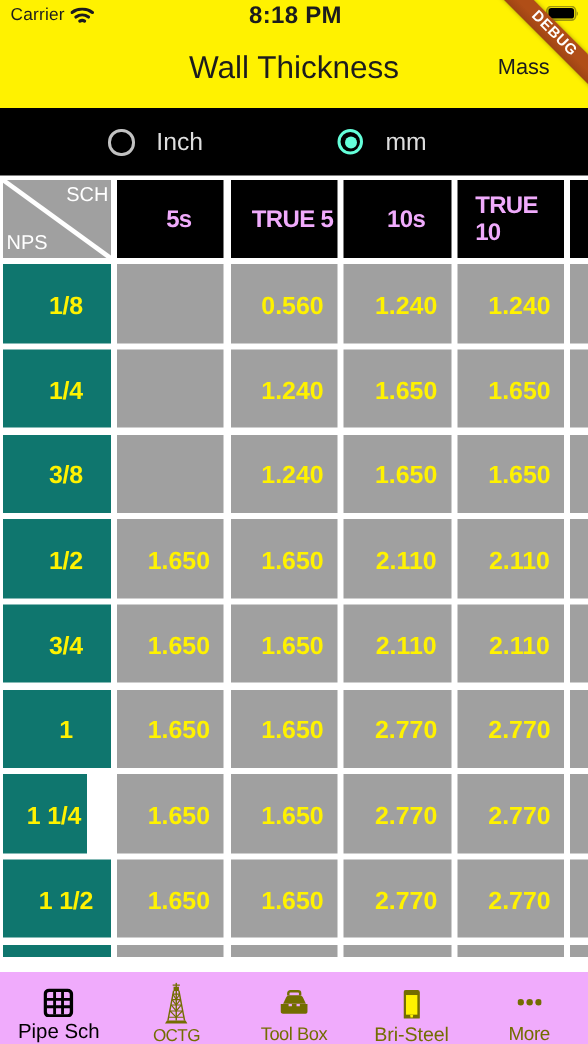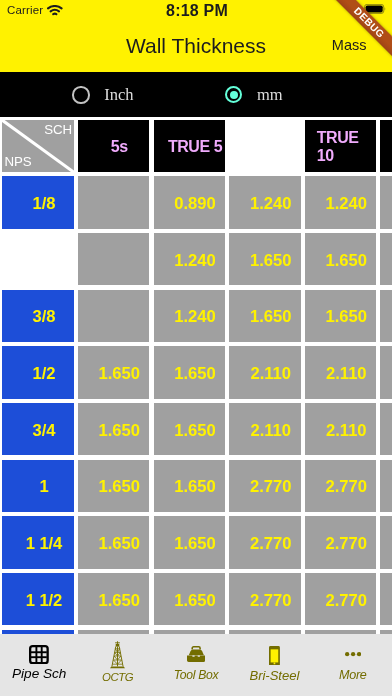--- a/index.html
+++ b/index.html
@@ -20,43 +20,43 @@
   .nav-title { position:absolute; left:0; top:35px; width:392px; text-align:center; font-size:21px; color:#1c1c1e; line-height:22px;}
   .nav-right { position:absolute; right:25.5px; top:38px; font-size:14.5px; color:#1c1c1e; line-height:15px;margin-left:15px;}
 
   
   .debug-clip { position:absolute; right:0; top:0; width:72px; height:72px; overflow:hidden; }
   .debug-ribbon { position:absolute; left:-10.8px; top:15.9px; width:120px; height:13.8px;
       background:linear-gradient(180deg,#B04E17 0%,#B04E17 55%,#9E4414 100%); color:#fff; box-shadow:0 0 3px rgba(0,0,0,0.35); font-size:10px; font-weight:bold; letter-spacing:0.4px;
       text-align:center; line-height:14px; transform:rotate(45deg); transform-origin:center center; }
 
   
-  .radiobar { position:absolute; left:0; top:72px; width:392px; height:45px; background:#000;font-family:Liberation Serif, serif; }
+  .radiobar { position:absolute; left:0; top:72px; width:392px; height:45px; background:#000; }
   .radio { position:absolute; height:18px; display:flex; align-items:center; }
   .radio .dot { width:17.3px; height:17.3px; border-radius:50%; border:2px solid #c2c2c2; flex:none; }
   .radio .dot.on { border-color:#64FFDA; position:relative; }
   .radio .dot.on::after { content:""; position:absolute; left:2.6px; top:2.6px; width:8.2px; height:8.2px; border-radius:50%; background:#64FFDA; }
   .radio .lbl { margin-left:14.5px; font-size:16.5px; line-height:18px; color:#dedede; }
   #r-inch { left:72.4px; top:14.1px; }
   #r-mm { left:225.2px; top:13.8px; }
 
   
   .table { position:absolute; left:0; top:119.6px; width:392px; height:518.4px; background:#fff; overflow:hidden; }
   .cell { position:absolute; display:flex; align-items:center; justify-content:center;
           font-size:16px; font-weight:bold;padding-left:12px; }
   .hdr { background:#000; color:#f0abfc; letter-spacing:-0.45px; padding-top:2px; }
   .corner { background:#a0a0a0; }
-  .nps { background:#1d4ed8; color:#FFF200; letter-spacing:-0.1px; font-size:16.6px; padding-top:3px; }
+  .nps { background:#0f766e; color:#FFF200; letter-spacing:-0.1px; font-size:16.6px; padding-top:3px; }
   .val { background:#a0a0a0; color:#FFF200; font-size:16.6px; padding-top:3px; }
   .corner { position:absolute; }
   .corner-sch { position:absolute; right:1.8px; top:3.0px; font-size:13.3px; line-height:14px; font-weight:normal; color:#fff; letter-spacing:0; }
   .corner-nps { position:absolute; left:2.4px; bottom:3.0px; font-size:13.3px; line-height:14px; font-weight:normal; color:#fff; letter-spacing:0; }
 
   
-  .tabbar { position:absolute; left:0; bottom:0; width:392px; height:62px; background:#e5e5e5;font-style:italic; }
+  .tabbar { position:absolute; left:0; bottom:0; width:392px; height:48px; background:#f0abfc; }
   .tab { position:absolute; top:0; height:58px; }
   .tab .ico { position:absolute; display:block; }
   .tab .tlbl { position:absolute; left:0; width:100%; text-align:center; line-height:13px; white-space:nowrap; }
 </style>
 </head>
 <body>
 
 <div class="phone">
 
   <div class="navbar">
@@ -99,28 +99,30 @@
   <div class="table" id="table">
       <div class="aa cell corner" style="left: 2px; width: 72px; top: 0px; height: 52.3px;">
         <svg width="72" height="52.3" style="position:absolute;left:0;top:0">
           <line x1="0" y1="0" x2="72" y2="52.3" stroke="#fff" stroke-width="3.1"></line>
         </svg>
         <span class="corner-sch aa">SCH</span>
         <span class="corner-nps aa">NPS</span>
       </div>
       <div class="aa cell hdr" style="left: 78px; width: 70.5px; top: 0px; height: 52.3px;">5s</div>
       <div class="aa cell hdr" style="left: 153.5px; width: 71px; top: 0px; height: 52.3px;">TRUE 5</div>
+      <div class="aa cell hdr" style="left: 229px; width: 71.5px; top: 0px; height: 52.3px;">10s</div>
       <div class="aa cell hdr" style="left: 304.8px; width: 71px; top: 0px; height: 52.3px;">TRUE 10</div>
       <div class="aa cell hdr" style="left: 380px; width: 12px; top: 0px; height: 52.3px;"></div>
       <div class="aa cell nps" style="left: 2px; width: 72px; top: 56.7px; height: 52.3px;">1/8</div>
       <div class="aa cell val" style="left: 78px; width: 70.5px; top: 56.7px; height: 52.3px;"></div>
-      <div class="aa cell val" style="left: 153.5px; width: 71px; top: 56.7px; height: 52.3px;">0.890</div>
+      <div class="aa cell val" style="left: 153.5px; width: 71px; top: 56.7px; height: 52.3px;">0.560</div>
       <div class="aa cell val" style="left: 229px; width: 71.5px; top: 56.7px; height: 52.3px;">1.240</div>
       <div class="aa cell val" style="left: 304.8px; width: 71px; top: 56.7px; height: 52.3px;">1.240</div>
       <div class="aa cell val" style="left: 380px; width: 12px; top: 56.7px; height: 52.3px;"></div>
+      <div class="aa cell nps" style="left: 2px; width: 72px; top: 113.4px; height: 52.3px;">1/4</div>
       <div class="aa cell val" style="left: 78px; width: 70.5px; top: 113.4px; height: 52.3px;"></div>
       <div class="aa cell val" style="left: 153.5px; width: 71px; top: 113.4px; height: 52.3px;">1.240</div>
       <div class="aa cell val" style="left: 229px; width: 71.5px; top: 113.4px; height: 52.3px;">1.650</div>
       <div class="aa cell val" style="left: 304.8px; width: 71px; top: 113.4px; height: 52.3px;">1.650</div>
       <div class="aa cell val" style="left: 380px; width: 12px; top: 113.4px; height: 52.3px;"></div>
       <div class="aa cell nps" style="left: 2px; width: 72px; top: 170.1px; height: 52.3px;">3/8</div>
       <div class="aa cell val" style="left: 78px; width: 70.5px; top: 170.1px; height: 52.3px;"></div>
       <div class="aa cell val" style="left: 153.5px; width: 71px; top: 170.1px; height: 52.3px;">1.240</div>
       <div class="aa cell val" style="left: 229px; width: 71.5px; top: 170.1px; height: 52.3px;">1.650</div>
       <div class="aa cell val" style="left: 304.8px; width: 71px; top: 170.1px; height: 52.3px;">1.650</div>
@@ -136,21 +138,21 @@
       <div class="aa cell val" style="left: 153.5px; width: 71px; top: 283.5px; height: 52.3px;">1.650</div>
       <div class="aa cell val" style="left: 229px; width: 71.5px; top: 283.5px; height: 52.3px;">2.110</div>
       <div class="aa cell val" style="left: 304.8px; width: 71px; top: 283.5px; height: 52.3px;">2.110</div>
       <div class="aa cell val" style="left: 380px; width: 12px; top: 283.5px; height: 52.3px;"></div>
       <div class="aa cell nps" style="left: 2px; width: 72px; top: 340.2px; height: 52.3px;">1</div>
       <div class="aa cell val" style="left: 78px; width: 70.5px; top: 340.2px; height: 52.3px;">1.650</div>
       <div class="aa cell val" style="left: 153.5px; width: 71px; top: 340.2px; height: 52.3px;">1.650</div>
       <div class="aa cell val" style="left: 229px; width: 71.5px; top: 340.2px; height: 52.3px;">2.770</div>
       <div class="aa cell val" style="left: 304.8px; width: 71px; top: 340.2px; height: 52.3px;">2.770</div>
       <div class="aa cell val" style="left: 380px; width: 12px; top: 340.2px; height: 52.3px;"></div>
-      <div class="aa cell nps" style="left: 2px; width: 72px; top: 396.9px; height: 52.3px;">1 1/4</div>
+      <div class="aa cell nps" style="left: 2px; width: 56px; top: 396.9px; height: 52.3px;">1 1/4</div>
       <div class="aa cell val" style="left: 78px; width: 70.5px; top: 396.9px; height: 52.3px;">1.650</div>
       <div class="aa cell val" style="left: 153.5px; width: 71px; top: 396.9px; height: 52.3px;">1.650</div>
       <div class="aa cell val" style="left: 229px; width: 71.5px; top: 396.9px; height: 52.3px;">2.770</div>
       <div class="aa cell val" style="left: 304.8px; width: 71px; top: 396.9px; height: 52.3px;">2.770</div>
       <div class="aa cell val" style="left: 380px; width: 12px; top: 396.9px; height: 52.3px;"></div>
       <div class="aa cell nps" style="left: 2px; width: 72px; top: 453.6px; height: 52.3px;">1 1/2</div>
       <div class="aa cell val" style="left: 78px; width: 70.5px; top: 453.6px; height: 52.3px;">1.650</div>
       <div class="aa cell val" style="left: 153.5px; width: 71px; top: 453.6px; height: 52.3px;">1.650</div>
       <div class="aa cell val" style="left: 229px; width: 71.5px; top: 453.6px; height: 52.3px;">2.770</div>
       <div class="aa cell val" style="left: 304.8px; width: 71px; top: 453.6px; height: 52.3px;">2.770</div>

